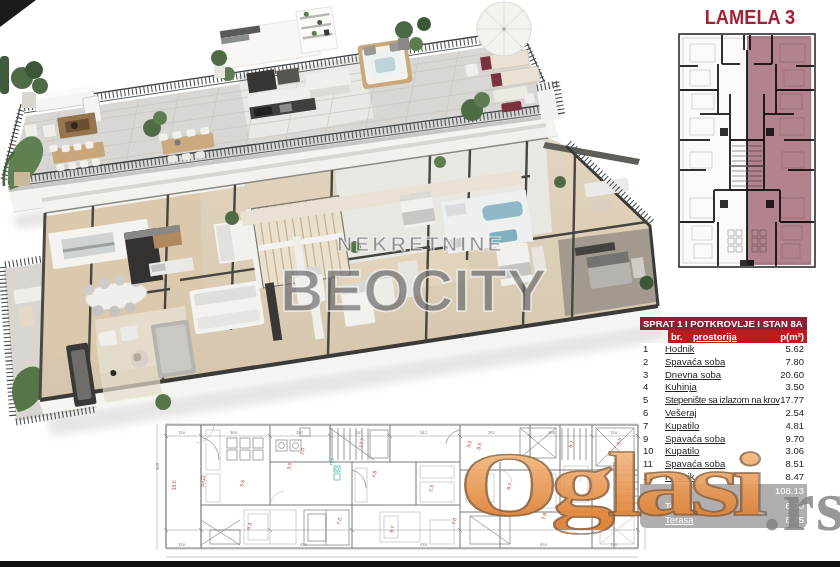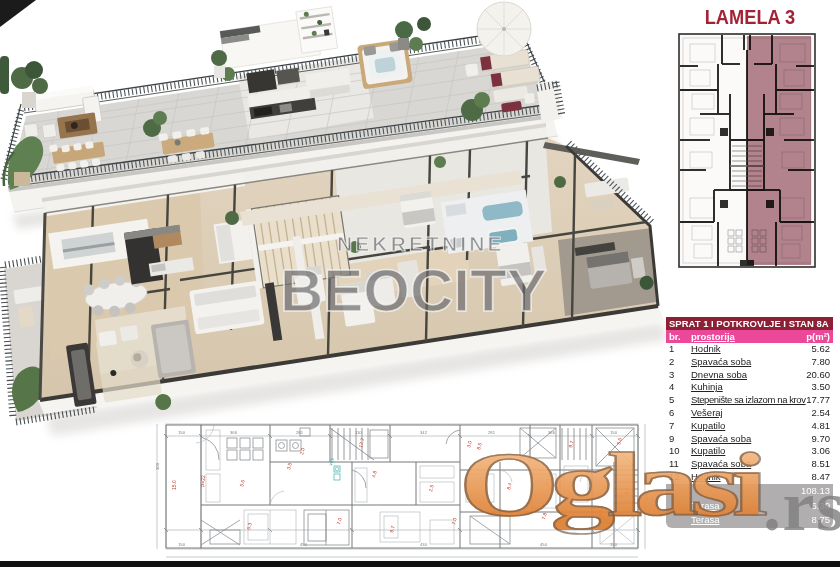--- a/index.html
+++ b/index.html
@@ -1,21 +1,21 @@
 <!DOCTYPE html>
 <html><head>
 <meta charset="utf-8">
 <style>
 html,body{margin:0;padding:0;}
 body{width:840px;height:571px;position:relative;overflow:hidden;background:#ffffff;font-family:"Liberation Sans",sans-serif;}
 .abs{position:absolute;}
 #lamela{position:absolute;left:660px;top:5px;width:180px;text-align:center;font-size:20.5px;font-weight:bold;color:#a32336;letter-spacing:0px;transform:scaleX(0.89);transform-origin:50% 0;}
-#tbl{position:absolute;left:666px;top:317px;width:167px;font-size:9.5px;color:#222;}
+#tbl{position:absolute;left:640px;top:317px;width:167px;font-size:9.5px;color:#222;}
 #tbl .hdr{background:#8c2136;color:#fff;font-weight:bold;font-size:9.5px;padding:2px 3px;height:9px;line-height:9px;}
-#tbl .sub{background:#ec4899;color:#fff;font-weight:bold;display:flex;padding:2px 3px;height:9px;line-height:9px;}
+#tbl .sub{background:#b91c1c;color:#fff;font-weight:bold;display:flex;padding:2px 3px;height:9px;line-height:9px;margin-left:28px;}
 #tbl .row{display:flex;height:12.8px;line-height:12.8px;background:#fff;padding:0 3px;}
 #tbl .foot{display:flex;height:14.8px;line-height:14.8px;background:#b1aeb0;color:#fff;padding:0 3px;}
 #tbl .c1{width:22px;flex:none;}
 #tbl .c2{flex:1;text-decoration:underline;}
 #tbl .c3{flex:none;text-align:right;}
 #footwrap{border-radius:0 0 6px 6px;overflow:hidden;}
 </style>
 </head>
 <body>
 

